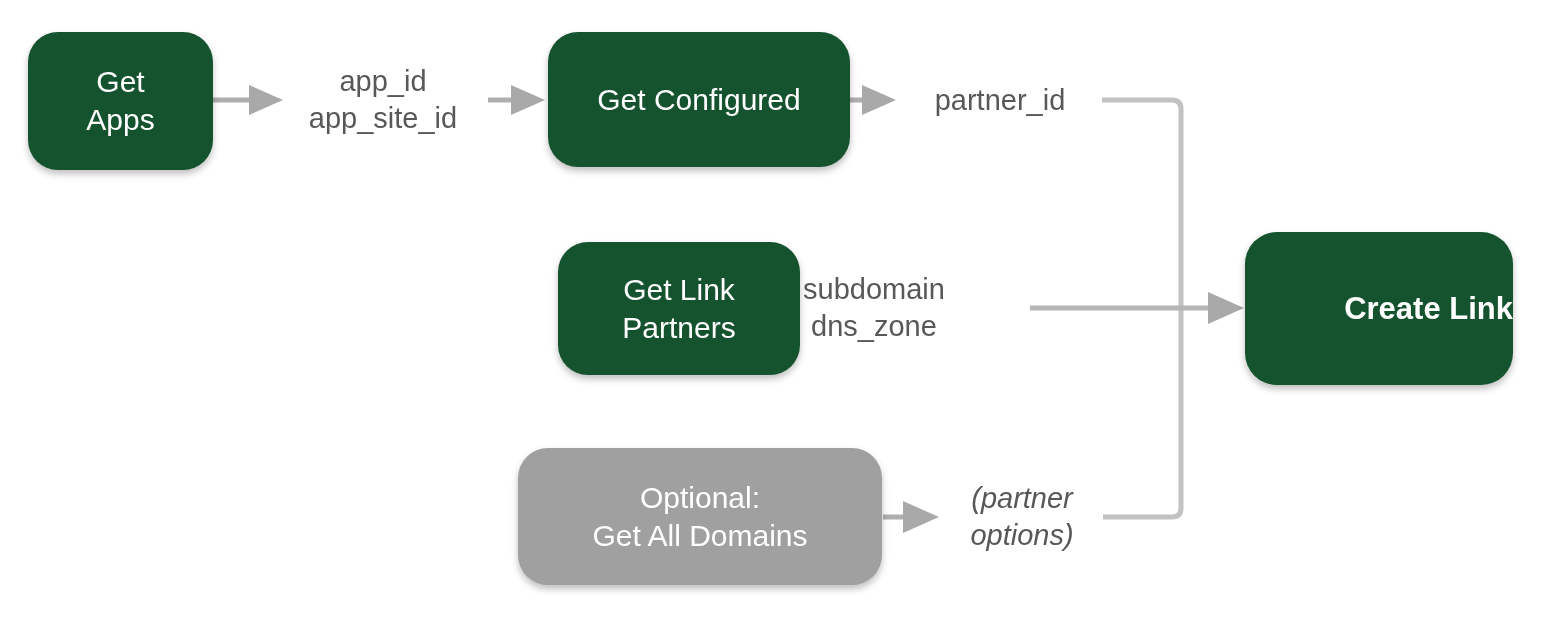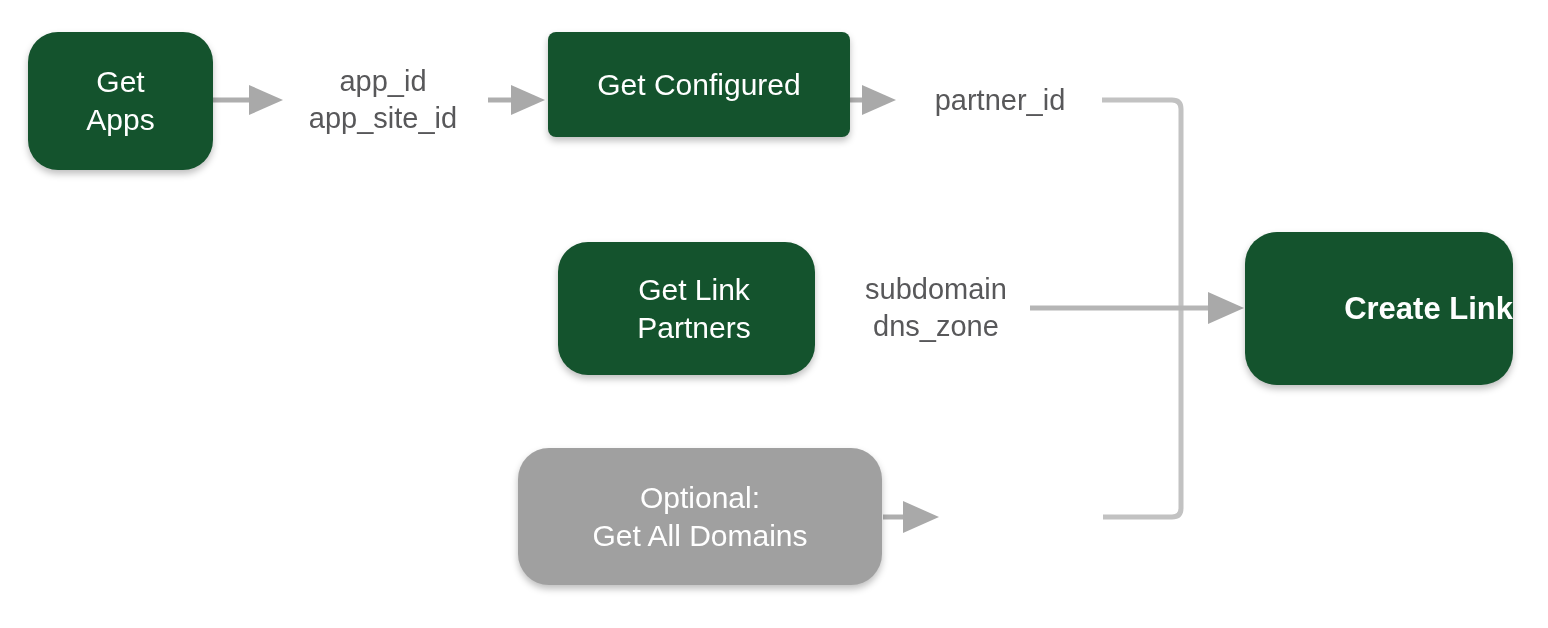--- a/index.html
+++ b/index.html
@@ -48,43 +48,43 @@
     align-items: center;
     justify-content: center;
     text-align: center;
     color: #ffffff;
     font-size: 30px;
     line-height: 38px;
     border-radius: 30px;
     box-shadow: 0 4px 7px rgba(0, 0, 0, 0.25);
   }
   .node.blue { background: #14532d; }
-  .node.gray { background: #a0a0a0; border-radius: 31px; }
+  .node.gray { background: #a0a0a0; }
 
   .node.get-apps        { left: 28px;   top: 32px;  width: 185px; height: 138px; }
-  .node.gcp             { left: 548px;  top: 32px;  width: 302px; height: 105px; border-radius: 8px; }
-  .node.gld             { left: 558px;  top: 242px; width: 242px; height: 133px; padding-left: 15px; }
+  .node.gcp             { left: 548px;  top: 32px;  width: 302px; height: 135px; }
+  .node.gld             { left: 558px;  top: 242px; width: 242px; height: 133px; }
   .node.create-link     { left: 1245px; top: 232px; width: 268px; height: 153px;
                           font-weight: 700; font-size: 31px; border-radius: 32px; align-items: flex-end; }
   .node.optional        { left: 518px;  top: 448px; width: 364px; height: 137px; }
 
   .flabel {
     position: absolute;
     display: flex;
     flex-direction: column;
     align-items: center;
     justify-content: center;
     text-align: center;
     color: #58585a;
     font-size: 29px;
     line-height: 37px;
   }
   .flabel.app-ids         { left: 283px; top: 62px;  width: 200px; height: 76px; }
   .flabel.partner-id      { left: 900px; top: 81px;  width: 200px; height: 38px; }
-  .flabel.subdomain-dns   { left: 836px; top: 270px; width: 200px; height: 76px; }
+  .flabel.subdomain-dns   { left: 774px; top: 270px; width: 200px; height: 76px; }
   .flabel.partner-options { left: 922px; top: 479px; width: 200px; height: 76px;
                             font-style: italic; }
 </style>
 </head>
 <body>
 
 <div class="canvas">
 
   <svg class="connectors" viewBox="0 0 1548 628" xmlns="http://www.w3.org/2000/svg">
 
@@ -136,14 +136,18 @@
 
   <div class="flabel partner-id">
     <span>partner_id</span>
   </div>
 
   <div class="flabel subdomain-dns">
     <span>subdomain</span>
     <span>dns_zone</span>
   </div>
 
+  <div class="flabel partner-options">
+    <span>(partner</span>
+    <span>options)</span>
+  </div>
 
 </div>
 
 </body></html>

